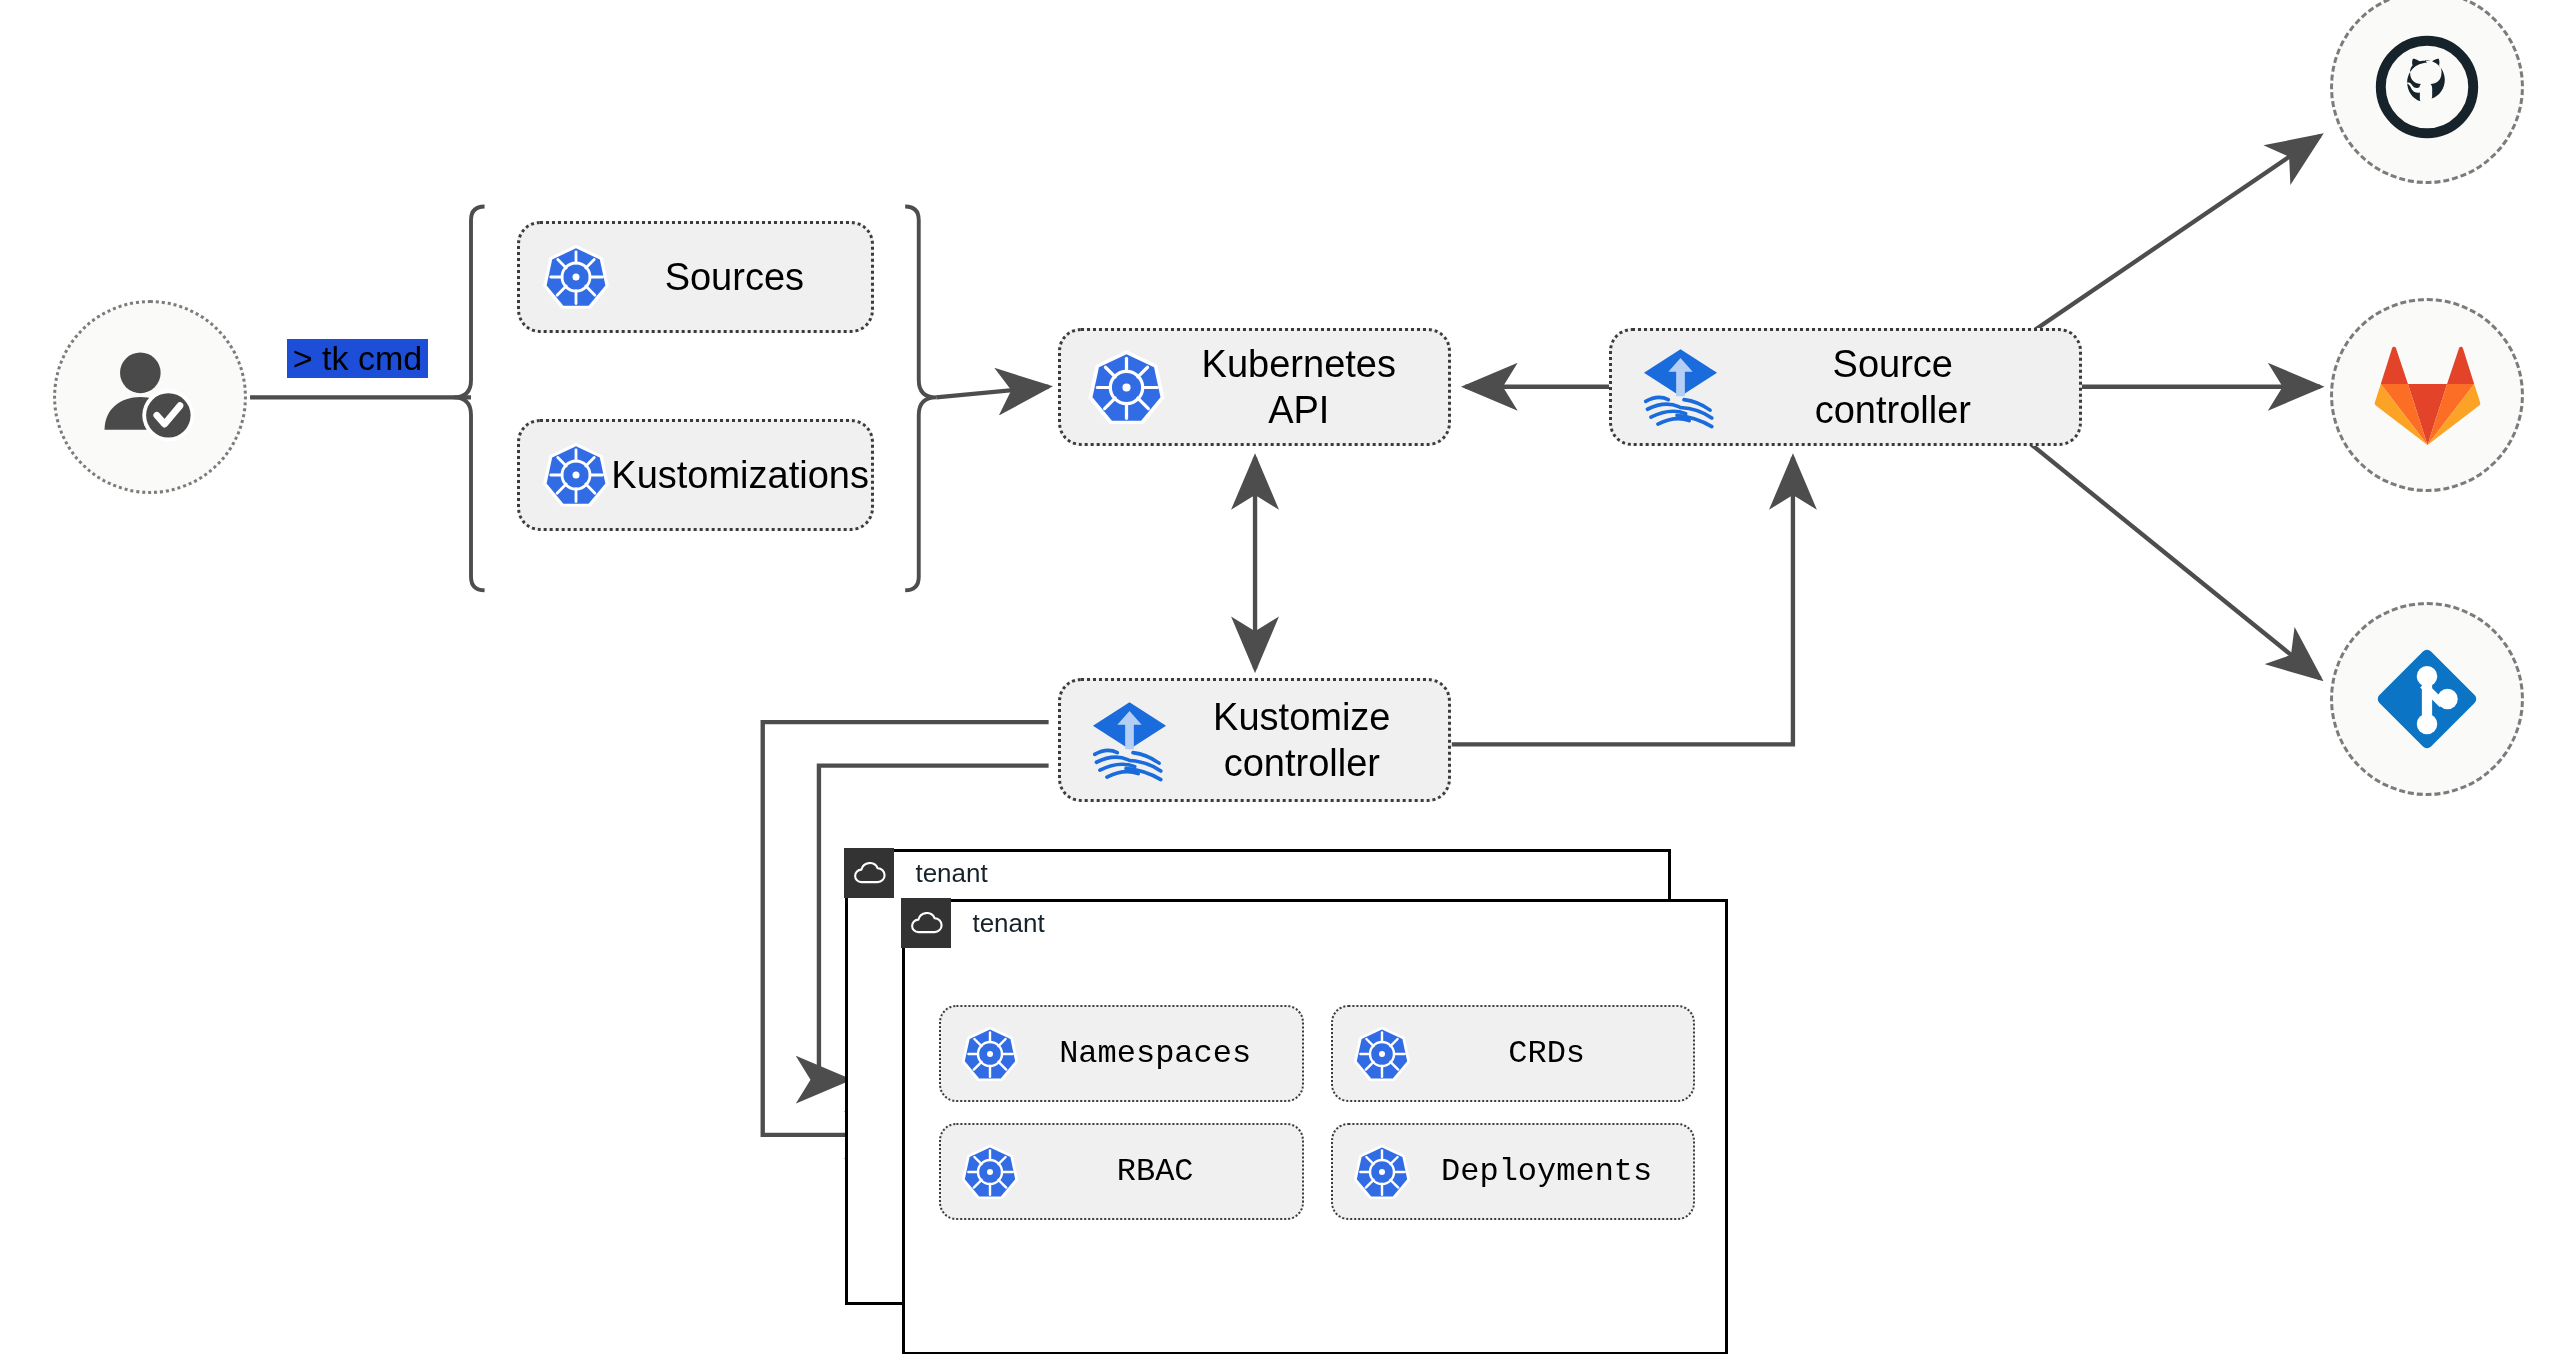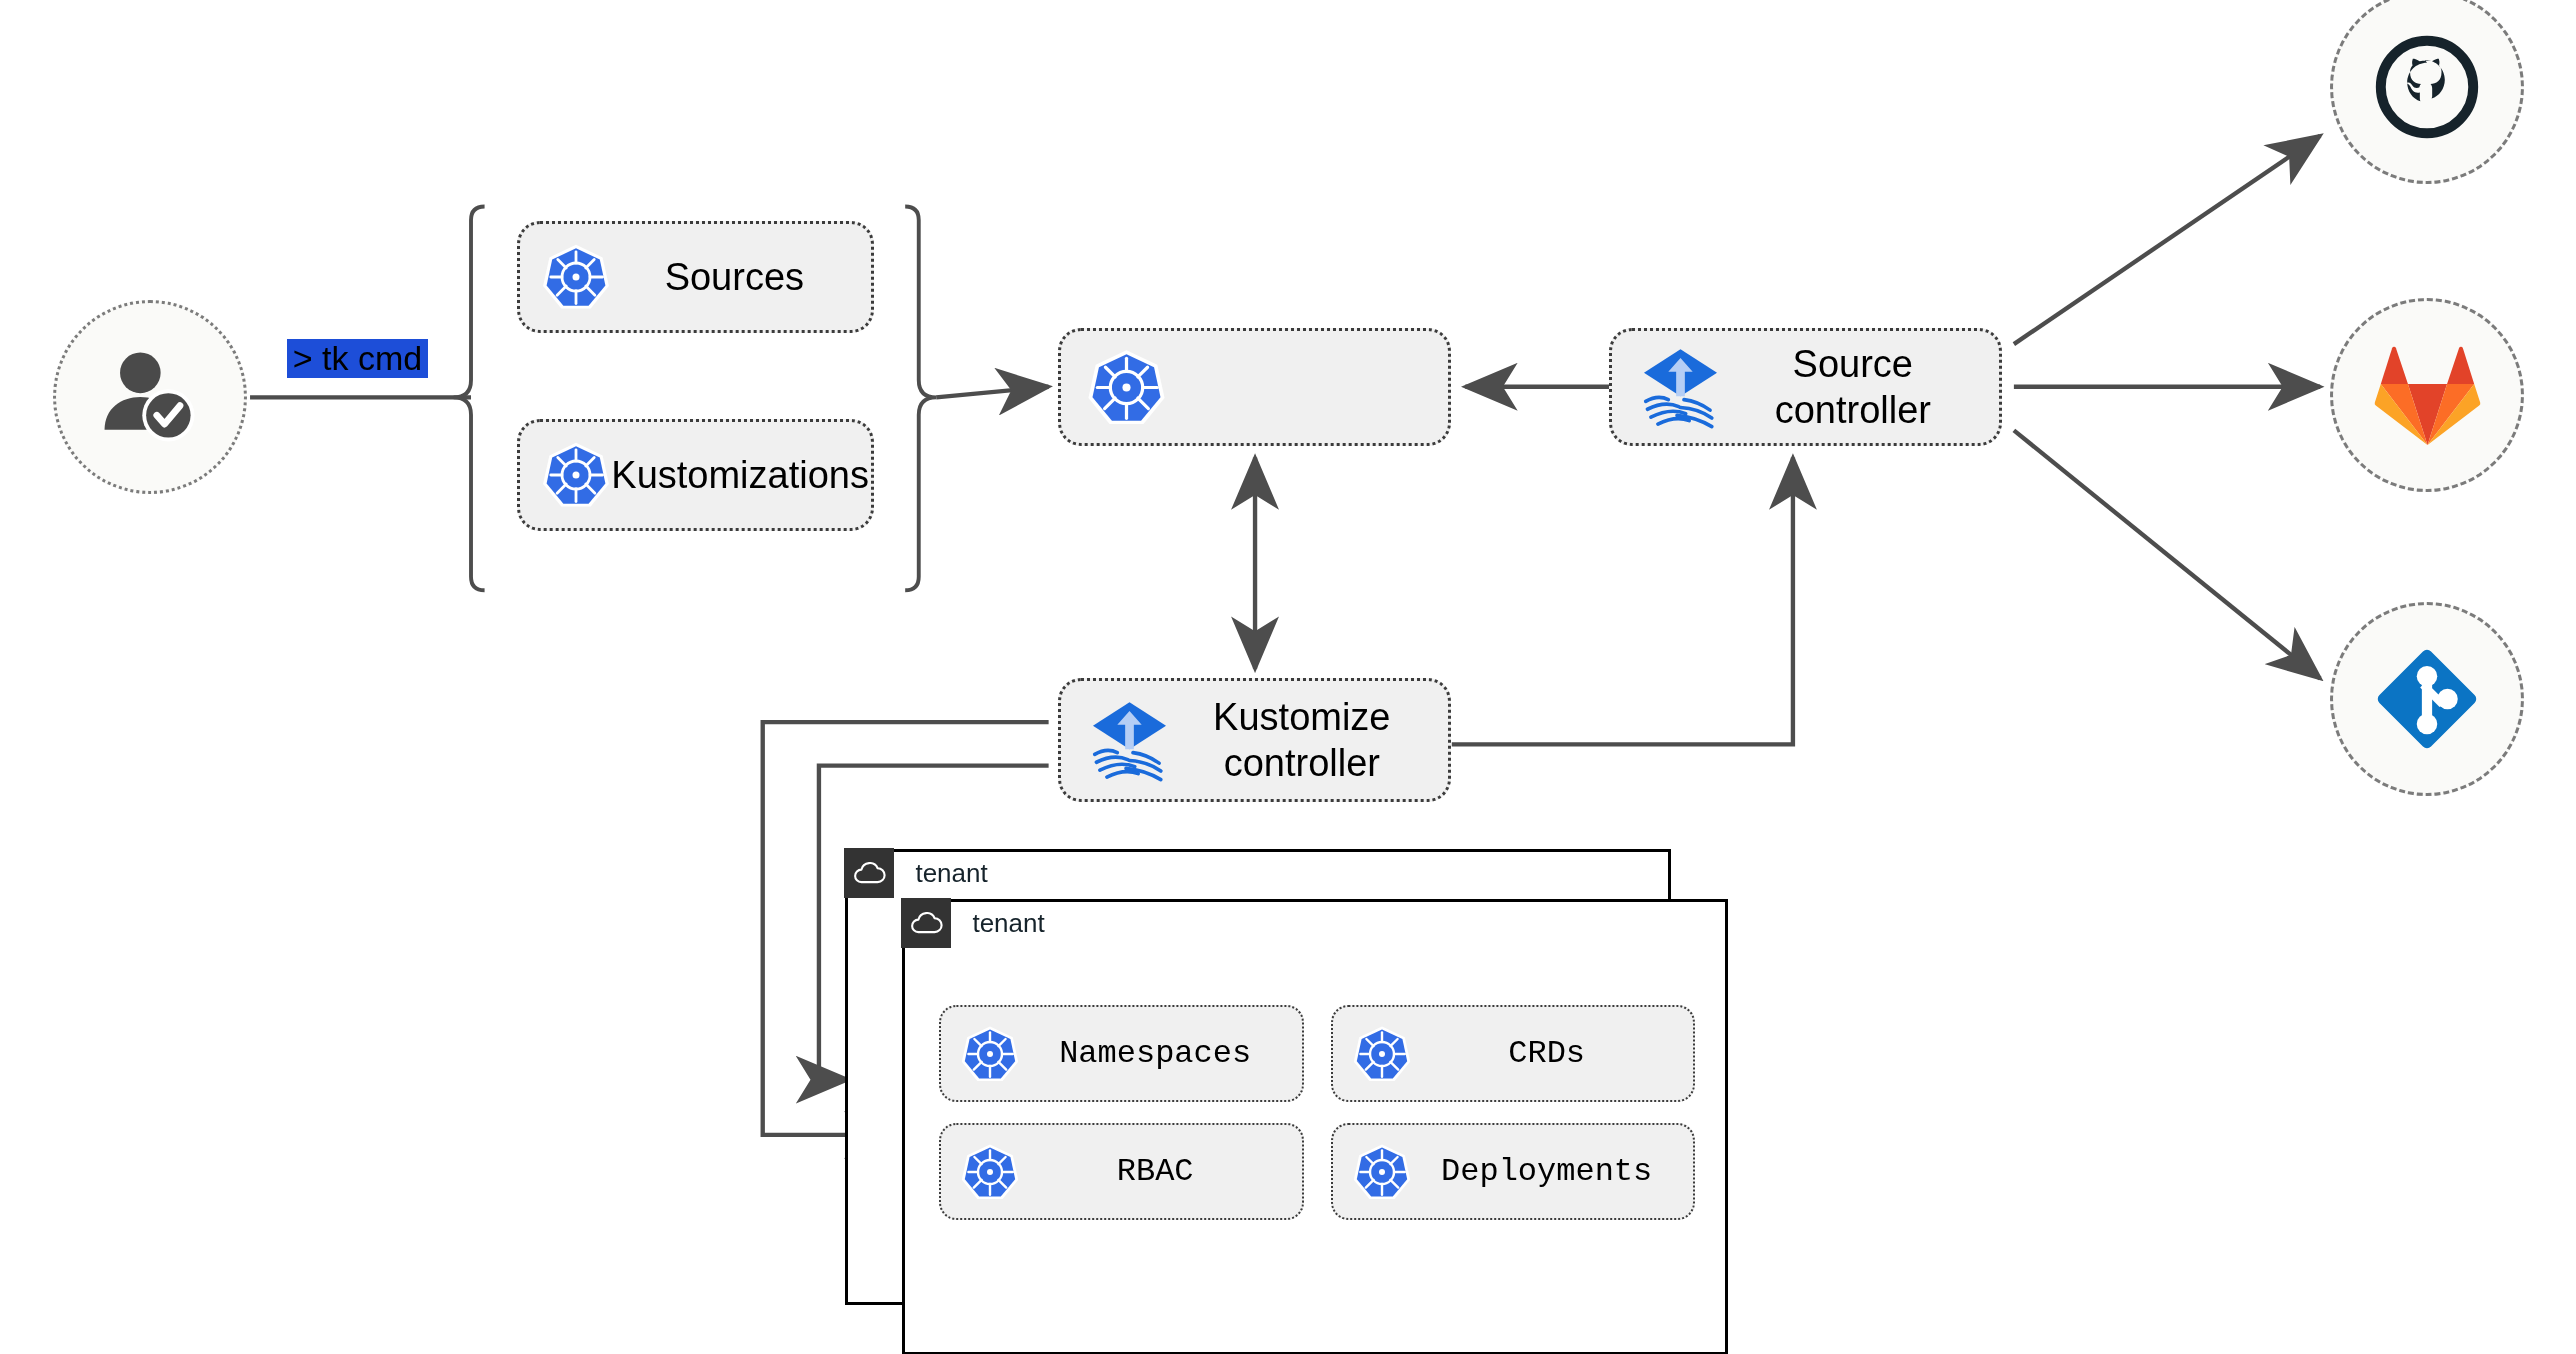--- a/index.html
+++ b/index.html
@@ -62,21 +62,21 @@
     text-align: center;
     color: #000;
     line-height: 1.22;
     white-space: pre-line;
   }
 
   
   #node-sources        { left: 517px;  top: 221px;  width: 357px; height: 112px; padding: 0 13.6px 0 21.3px; }
   #node-kustomizations { left: 517px;  top: 419px;  width: 357px; height: 112px; padding: 0 13.6px 0 21.3px; }
   #node-k8s-api        { left: 1058px; top: 328px;  width: 393px; height: 118px; padding: 0 17.4px 0 25px; }
-  #node-source-ctrl    { left: 1609px; top: 328px;  width: 393px; height: 118px; padding: 0 17.4px 0 25px; }
+  #node-source-ctrl    { left: 1609px; top: 328px;  width: 473px; height: 118px; padding: 0 17.4px 0 25px; }
   #node-kustomize-ctrl { left: 1058px; top: 678px;  width: 393px; height: 124px; padding: 0 17.4px 0 25px; }
 
   #node-sources .node-label,
   #node-kustomizations .node-label { font-size: 38px; }
   #node-k8s-api .node-label,
   #node-source-ctrl .node-label,
   #node-kustomize-ctrl .node-label { font-size: 38px; }
 
   
   .provider-circle {
@@ -275,20 +275,21 @@
           <line x1="14" y1="50" x2="30" y2="50"></line>
           <line x1="70" y1="50" x2="88" y2="50"></line>
           <line x1="24" y1="25" x2="36" y2="37"></line>
           <line x1="64" y1="63" x2="77" y2="76"></line>
           <line x1="76" y1="25" x2="64" y2="37"></line>
           <line x1="36" y1="63" x2="23" y2="76"></line>
         </g>
         <circle cx="50" cy="50" r="5" fill="#ffffff"></circle>
       </svg>
     </span>
+    <span class="node-label">Kubernetes API</span>
   </div>
 
   <div class="abs node" id="node-source-ctrl">
     <span class="node-icon">
       <svg width="87" height="87" viewBox="0 0 100 100">
         <path d="M50 6 L92 33 L50 60 L8 33 Z" fill="#1A6BDB"></path>
         <path d="M50 16 L64 32 L55 32 L55 60 L45 60 L45 32 L36 32 Z" fill="#B5CEF5"></path>
         <g stroke="#1A6BDB" stroke-width="4.2" fill="none" stroke-linecap="round">
           <path d="M10 66 q14,-8 26,-2"></path>
           <path d="M12 75 q20,-10 36,-3"></path>

